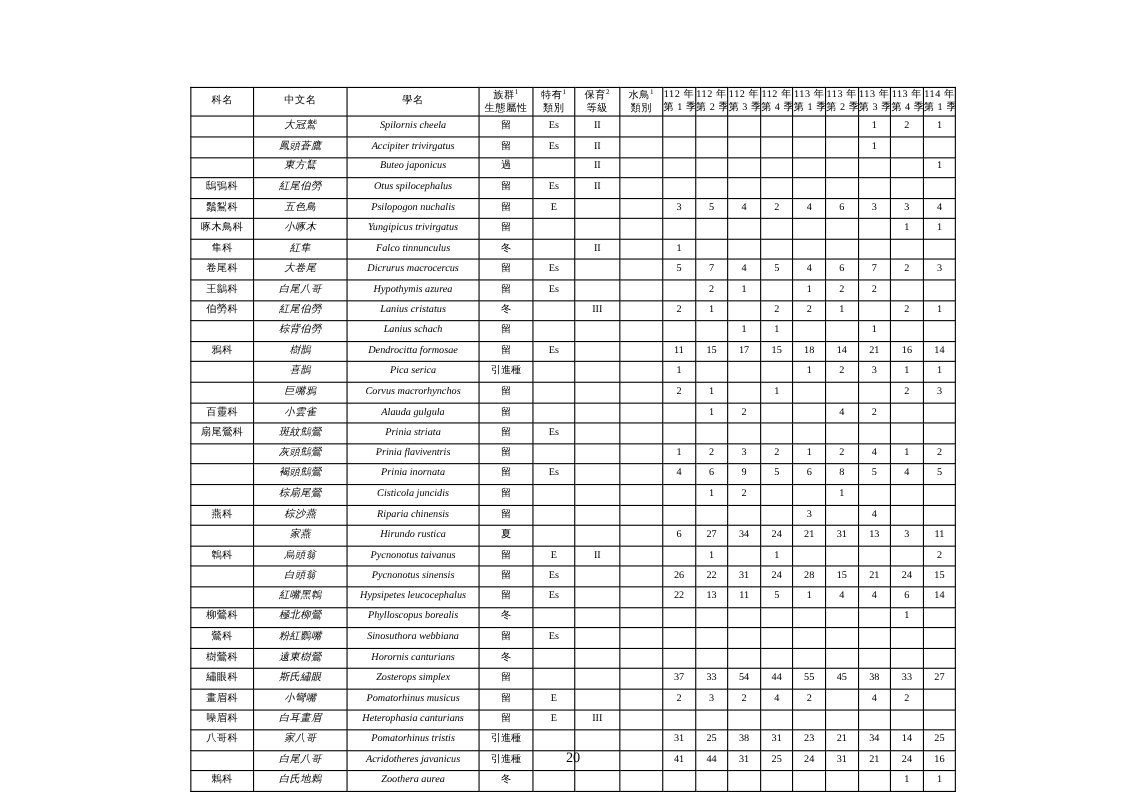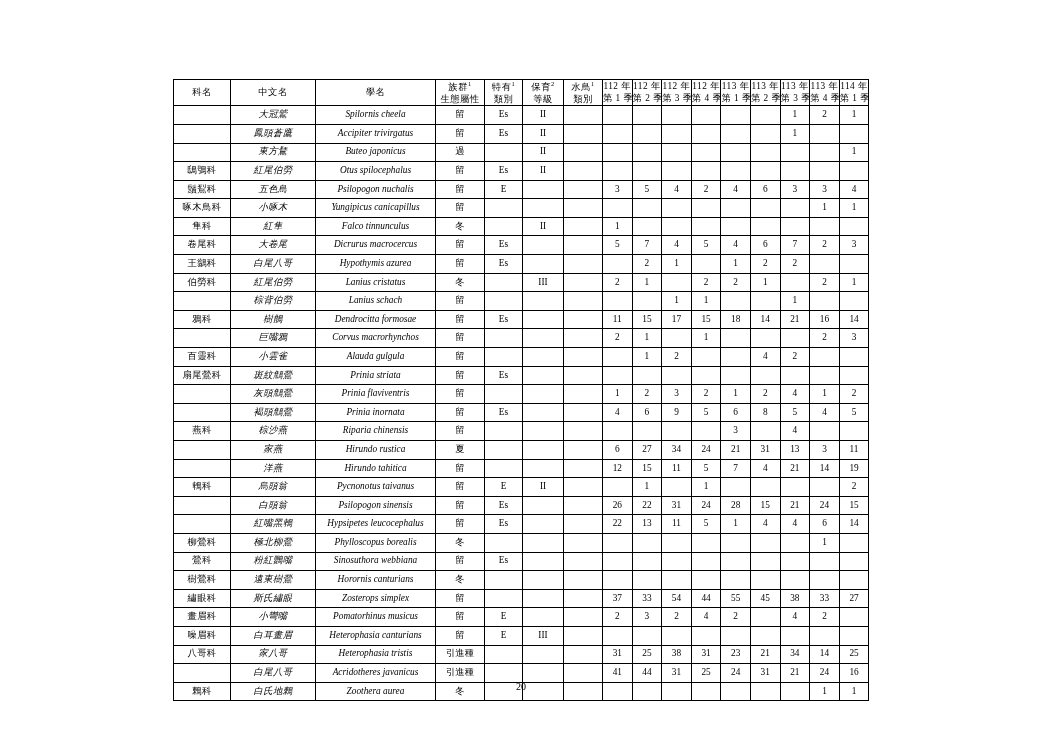--- a/index.html
+++ b/index.html
@@ -88,21 +88,21 @@
 
   td.nb-bottom { border-bottom: none; }
   td.nb-top { border-top: none; }
 
   #page-number {
     position: absolute;
     left: 0;
     top: 681px;
     width: 1042px;
     text-align: center;
-    font-size: 10px;
+    font-size: 13px;
     font-family: "Liberation Serif", serif;
   }
 </style>
 </head>
 <body>
 
 <div id="page">
 
   <div id="table-wrap">
     <table class="bird-table">
@@ -276,21 +276,21 @@
             <td class="num">2</td>
             <td class="num">4</td>
             <td class="num">6</td>
             <td class="num">3</td>
             <td class="num">3</td>
             <td class="num">4</td>
           </tr>
           <tr>
             <td class="family">啄木鳥科</td>
             <td class="cname">小啄木</td>
-            <td class="sciname">Yungipicus canicapillus</td>
+            <td class="sciname">Yungipicus trivirgatus</td>
             <td class="pop">留</td>
             <td class="endemic"></td>
             <td class="protect"></td>
             <td class="water"></td>
             <td class="num"></td>
             <td class="num"></td>
             <td class="num"></td>
             <td class="num"></td>
             <td class="num"></td>
             <td class="num"></td>
@@ -400,20 +400,38 @@
             <td class="num">15</td>
             <td class="num">17</td>
             <td class="num">15</td>
             <td class="num">18</td>
             <td class="num">14</td>
             <td class="num">21</td>
             <td class="num">16</td>
             <td class="num">14</td>
           </tr>
           <tr>
+            <td class="family nb-top nb-bottom"></td>
+            <td class="cname">喜鵲</td>
+            <td class="sciname">Pica serica</td>
+            <td class="pop">引進種</td>
+            <td class="endemic"></td>
+            <td class="protect"></td>
+            <td class="water"></td>
+            <td class="num">1</td>
+            <td class="num"></td>
+            <td class="num"></td>
+            <td class="num"></td>
+            <td class="num">1</td>
+            <td class="num">2</td>
+            <td class="num">3</td>
+            <td class="num">1</td>
+            <td class="num">1</td>
+          </tr>
+          <tr>
             <td class="family nb-top"></td>
             <td class="cname">巨嘴鴉</td>
             <td class="sciname">Corvus macrorhynchos</td>
             <td class="pop">留</td>
             <td class="endemic"></td>
             <td class="protect"></td>
             <td class="water"></td>
             <td class="num">2</td>
             <td class="num">1</td>
             <td class="num"></td>
@@ -488,20 +506,38 @@
             <td class="water"></td>
             <td class="num">4</td>
             <td class="num">6</td>
             <td class="num">9</td>
             <td class="num">5</td>
             <td class="num">6</td>
             <td class="num">8</td>
             <td class="num">5</td>
             <td class="num">4</td>
             <td class="num">5</td>
+          </tr>
+          <tr>
+            <td class="family nb-top"></td>
+            <td class="cname">棕扇尾鶯</td>
+            <td class="sciname">Cisticola juncidis</td>
+            <td class="pop">留</td>
+            <td class="endemic"></td>
+            <td class="protect"></td>
+            <td class="water"></td>
+            <td class="num"></td>
+            <td class="num">1</td>
+            <td class="num">2</td>
+            <td class="num"></td>
+            <td class="num"></td>
+            <td class="num">1</td>
+            <td class="num"></td>
+            <td class="num"></td>
+            <td class="num"></td>
           </tr>
           <tr>
             <td class="family nb-bottom">燕科</td>
             <td class="cname">棕沙燕</td>
             <td class="sciname">Riparia chinensis</td>
             <td class="pop">留</td>
             <td class="endemic"></td>
             <td class="protect"></td>
             <td class="water"></td>
             <td class="num"></td>
@@ -526,59 +562,41 @@
             <td class="num">27</td>
             <td class="num">34</td>
             <td class="num">24</td>
             <td class="num">21</td>
             <td class="num">31</td>
             <td class="num">13</td>
             <td class="num">3</td>
             <td class="num">11</td>
           </tr>
           <tr>
-            <td class="family nb-top"></td>
-            <td class="cname">洋燕</td>
-            <td class="sciname">Hirundo tahitica</td>
-            <td class="pop">留</td>
-            <td class="endemic"></td>
-            <td class="protect"></td>
-            <td class="water"></td>
-            <td class="num">12</td>
-            <td class="num">15</td>
-            <td class="num">11</td>
-            <td class="num">5</td>
-            <td class="num">7</td>
-            <td class="num">4</td>
-            <td class="num">21</td>
-            <td class="num">14</td>
-            <td class="num">19</td>
-          </tr>
-          <tr>
             <td class="family nb-bottom">鵯科</td>
             <td class="cname">烏頭翁</td>
             <td class="sciname">Pycnonotus taivanus</td>
             <td class="pop">留</td>
             <td class="endemic">E</td>
             <td class="protect">II</td>
             <td class="water"></td>
             <td class="num"></td>
             <td class="num">1</td>
             <td class="num"></td>
             <td class="num">1</td>
             <td class="num"></td>
             <td class="num"></td>
             <td class="num"></td>
             <td class="num"></td>
             <td class="num">2</td>
           </tr>
           <tr>
             <td class="family nb-top nb-bottom"></td>
             <td class="cname">白頭翁</td>
-            <td class="sciname">Psilopogon sinensis</td>
+            <td class="sciname">Pycnonotus sinensis</td>
             <td class="pop">留</td>
             <td class="endemic">Es</td>
             <td class="protect"></td>
             <td class="water"></td>
             <td class="num">26</td>
             <td class="num">22</td>
             <td class="num">31</td>
             <td class="num">24</td>
             <td class="num">28</td>
             <td class="num">15</td>
@@ -708,21 +726,21 @@
             <td class="num"></td>
             <td class="num"></td>
             <td class="num"></td>
             <td class="num"></td>
             <td class="num"></td>
             <td class="num"></td>
           </tr>
           <tr>
             <td class="family nb-bottom">八哥科</td>
             <td class="cname">家八哥</td>
-            <td class="sciname">Heterophasia tristis</td>
+            <td class="sciname">Pomatorhinus tristis</td>
             <td class="pop">引進種</td>
             <td class="endemic"></td>
             <td class="protect"></td>
             <td class="water"></td>
             <td class="num">31</td>
             <td class="num">25</td>
             <td class="num">38</td>
             <td class="num">31</td>
             <td class="num">23</td>
             <td class="num">21</td>

